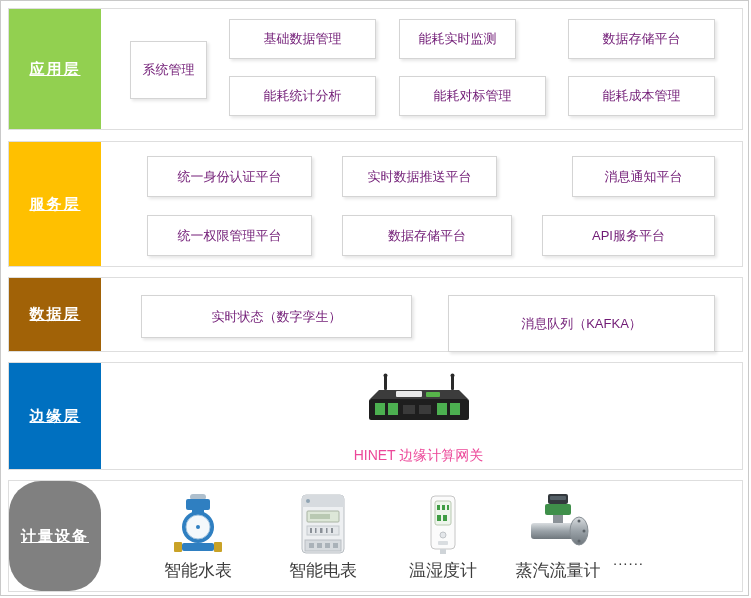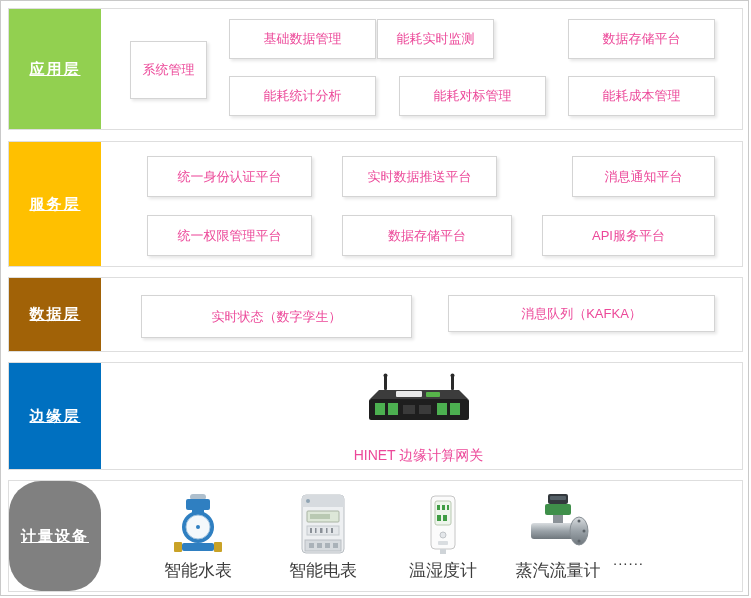--- a/index.html
+++ b/index.html
@@ -44,21 +44,21 @@
 
   .node {
     position: absolute;
     background: #ffffff;
     border: 1px solid #d4d4d4;
     box-shadow: 2px 2px 3px rgba(0,0,0,0.10);
     display: flex;
     align-items: center;
     justify-content: center;
     font-size: 13px;
-    color: #ec4899;
+    color: #701a75;
   }
 
   .edge-content {
     position: absolute;
     left: 92px; right: 6px; top: 10px;
     display: flex;
     flex-direction: column;
     align-items: center;
   }
   .edge-caption {
@@ -96,41 +96,41 @@
 </style>
 </head>
 <body>
 
 <div class="diagram">
 
   <section class="band" style="top:7px;height:122px">
     <div class="band-label c-app">应用层</div>
     <div class="node" style="left:121px;top:32px;width:77px;height:58px">系统管理</div>
     <div class="node" style="left:220px;top:10px;width:147px;height:40px">基础数据管理</div>
-    <div class="node" style="left:368px;top:10px;width:117px;height:40px">能耗实时监测</div>
+    <div class="node" style="left:390px;top:10px;width:117px;height:40px">能耗实时监测</div>
     <div class="node" style="left:559px;top:10px;width:147px;height:40px">数据存储平台</div>
     <div class="node" style="left:220px;top:67px;width:147px;height:40px">能耗统计分析</div>
     <div class="node" style="left:390px;top:67px;width:147px;height:40px">能耗对标管理</div>
     <div class="node" style="left:559px;top:67px;width:147px;height:40px">能耗成本管理</div>
   </section>
 
   <section class="band" style="top:140px;height:126px">
     <div class="band-label c-service">服务层</div>
     <div class="node" style="left:138px;top:14px;width:165px;height:41px">统一身份认证平台</div>
     <div class="node" style="left:333px;top:14px;width:155px;height:41px">实时数据推送平台</div>
     <div class="node" style="left:138px;top:73px;width:165px;height:41px">统一权限管理平台</div>
     <div class="node" style="left:563px;top:14px;width:143px;height:41px">消息通知平台</div>
     <div class="node" style="left:333px;top:73px;width:170px;height:41px">数据存储平台</div>
     <div class="node" style="left:533px;top:73px;width:173px;height:41px">API服务平台</div>
   </section>
 
   <section class="band" style="top:276px;height:75px">
     <div class="band-label c-data">数据层</div>
     <div class="node" style="left:132px;top:17px;width:271px;height:43px">实时状态（数字孪生）</div>
-    <div class="node" style="left:439px;top:17px;width:267px;height:37px">消息队列（KAFKA）</div>
+    <div class="node" style="left:439px;top:17px;width:267px;height:57px">消息队列（KAFKA）</div>
   </section>
 
   <section class="band" style="top:361px;height:108px">
     <div class="band-label c-edge">边缘层</div>
     <div class="edge-content">
       <svg width="112" height="56" viewBox="0 0 112 56">
         <rect x="21" y="2" width="3" height="15" rx="1" fill="#2a2a2a"></rect>
         <circle cx="22.5" cy="2.5" r="2" fill="#2a2a2a"></circle>
         <rect x="88" y="2" width="3" height="15" rx="1" fill="#2a2a2a"></rect>
         <circle cx="89.5" cy="2.5" r="2" fill="#2a2a2a"></circle>

